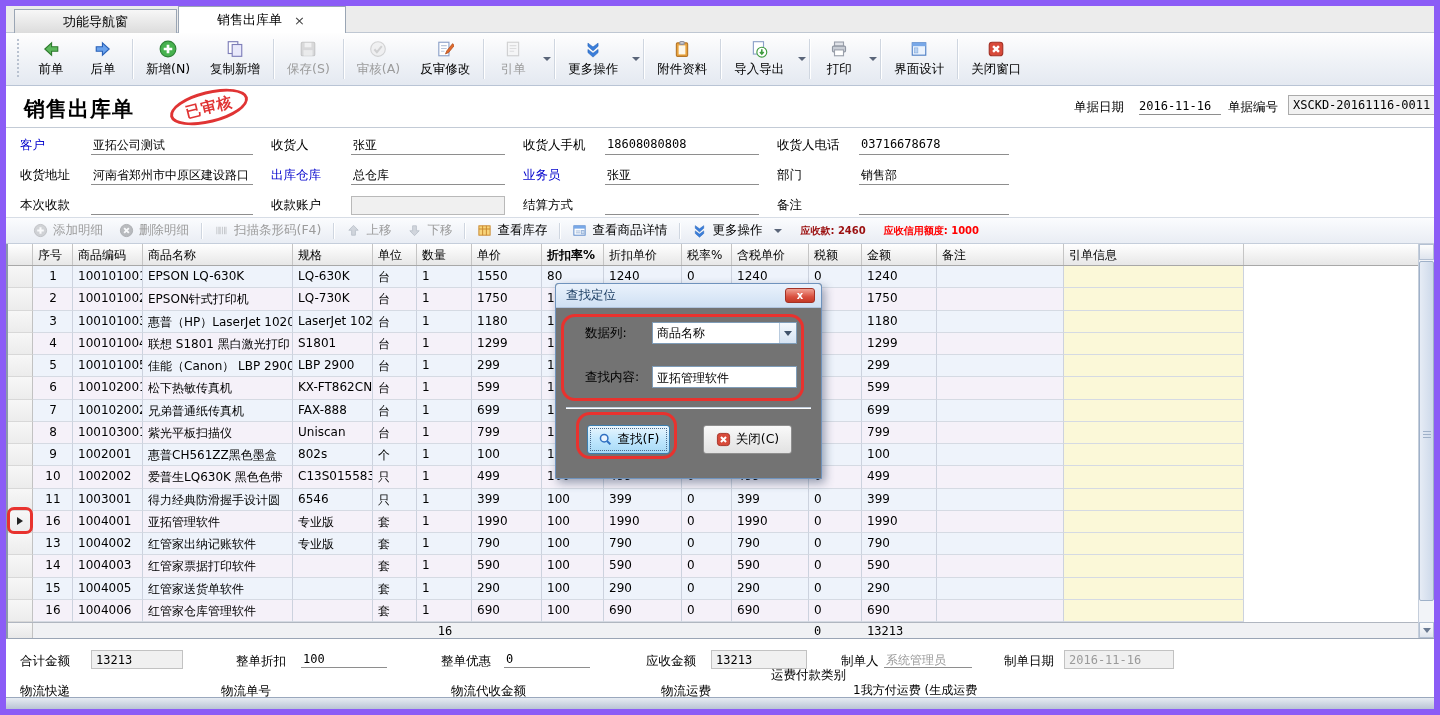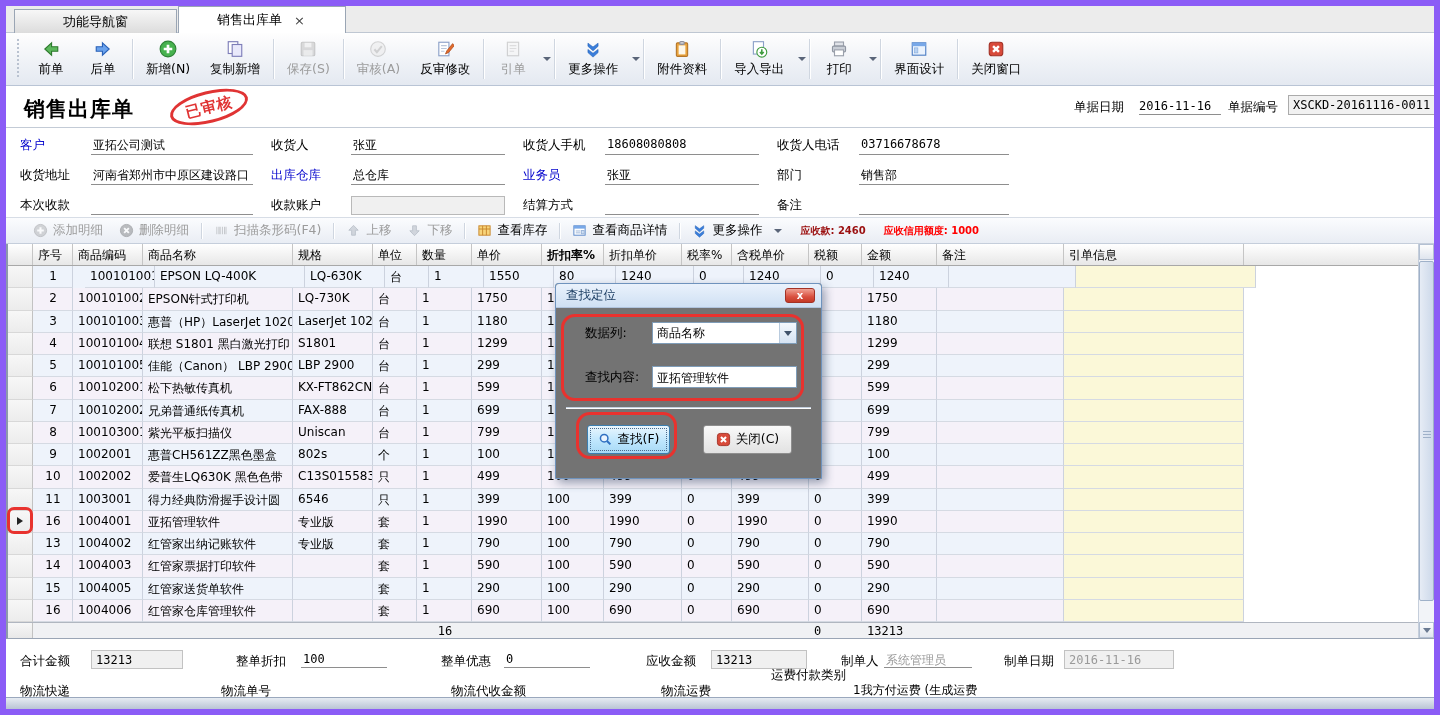--- a/index.html
+++ b/index.html
@@ -415,22 +415,22 @@
           <div class="gcell" style="width: 77px;">含税单价</div>
           <div class="gcell" style="width: 53px;">税额</div>
           <div class="gcell" style="width: 75px;">金额</div>
           <div class="gcell" style="width: 127px;">备注</div>
           <div class="gcell" style="width: 180px;">引单信息</div>
           <div class="gcell filler"></div>
         </div>
         <div class="grow odd">
           <div class="sel"></div>
           <div class="gcell" style="width: 40px; text-align: center;">1</div>
-          <div class="gcell" style="width: 70px; margin-left: 12px;">100101001</div>
-          <div class="gcell" style="width: 150px;">EPSON LQ-400K</div>
+          <div class="gcell" style="width: 70px;">100101001</div>
+          <div class="gcell" style="width: 150px;">EPSON LQ-630K</div>
           <div class="gcell" style="width: 80px;">LQ-630K</div>
           <div class="gcell" style="width: 44px;">台</div>
           <div class="gcell" style="width: 55px;">1</div>
           <div class="gcell" style="width: 70px;">1550</div>
           <div class="gcell" style="width: 62px;">80</div>
           <div class="gcell" style="width: 78px;">1240</div>
           <div class="gcell" style="width: 50px;">0</div>
           <div class="gcell" style="width: 77px;">1240</div>
           <div class="gcell" style="width: 53px;">0</div>
           <div class="gcell" style="width: 75px;">1240</div>

